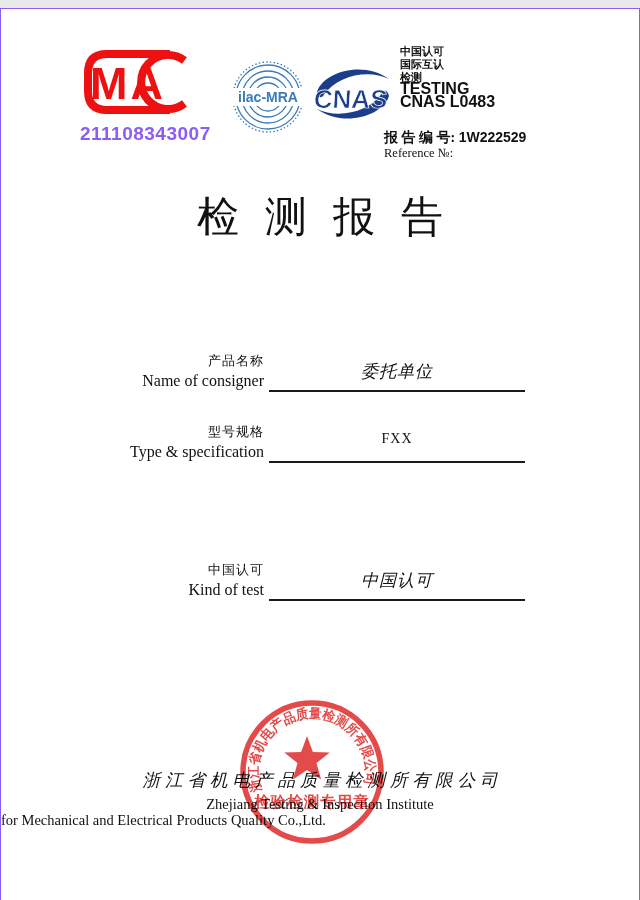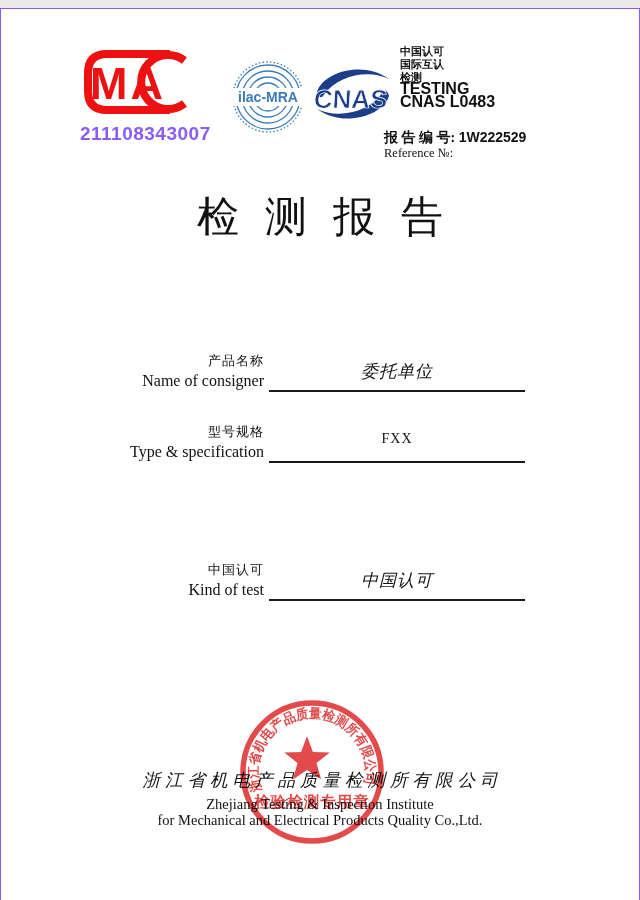--- a/index.html
+++ b/index.html
@@ -45,21 +45,21 @@
     position:absolute;left:268px;top:11px;width:256px;text-align:center;
     font-size:17px;font-style:italic;letter-spacing:1px;white-space:nowrap;
   }
   .fvalue.latin{font-style:normal;font-size:14px;letter-spacing:1px;}
   
   .institute-cn{
     position:absolute;left:0;top:759px;width:100%;text-align:center;
     font-size:17.5px;letter-spacing:5px;padding-left:5px;box-sizing:border-box;font-style:italic;
   }
   .institute-en1{position:absolute;left:0;top:787px;width:100%;text-align:center;font-size:14.5px;}
-  .institute-en2{position:absolute;left:0;top:803px;width:100%;text-align:center;font-size:14.5px;}
+  .institute-en2{position:absolute;left:0;top:803px;width:100%;font-size:14.5px;}
   .seal{position:absolute;left:229px;top:681px;mix-blend-mode:multiply;opacity:0.88;}
 </style>
 </head>
 <body>
 
 <div class="page">
 
   <div class="cma-block">
     <svg width="124" height="70" viewBox="0 0 124 70">
       <path d="M90,7 L27,7 Q8,7 8,26 L8,44 Q8,63 27,63 L90,63" fill="none" stroke="#ee1111" stroke-width="8"></path>

